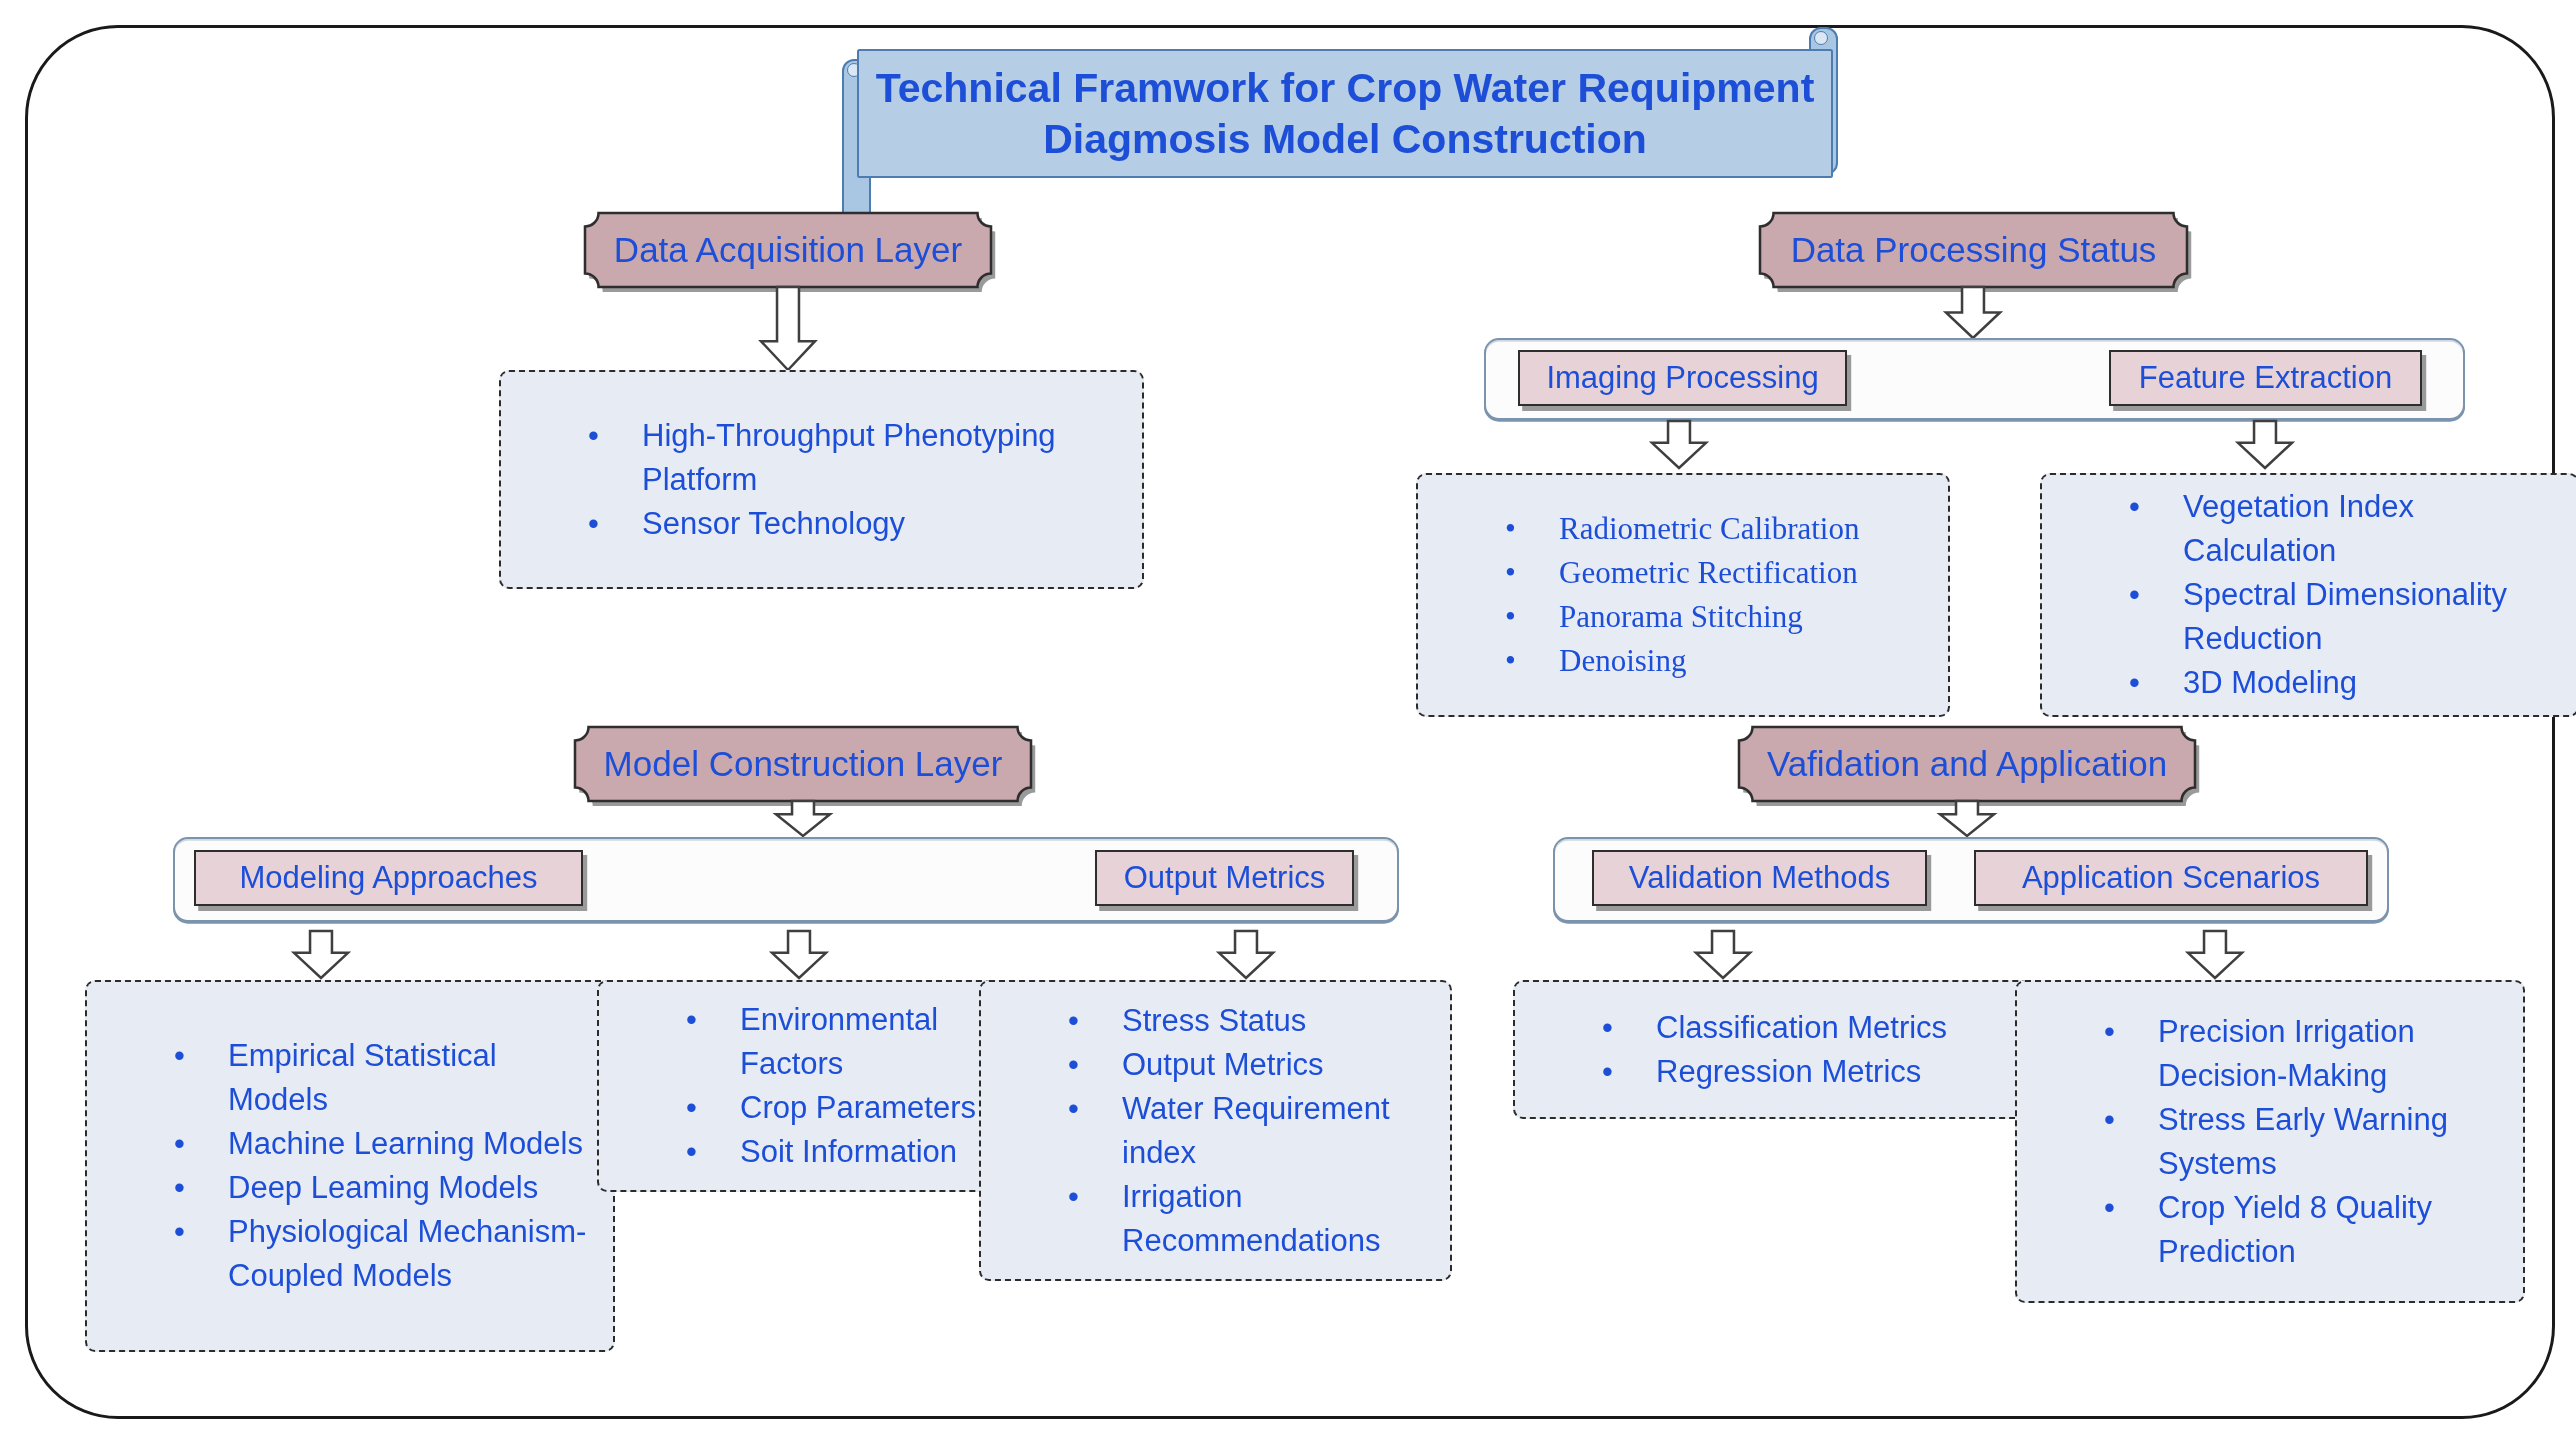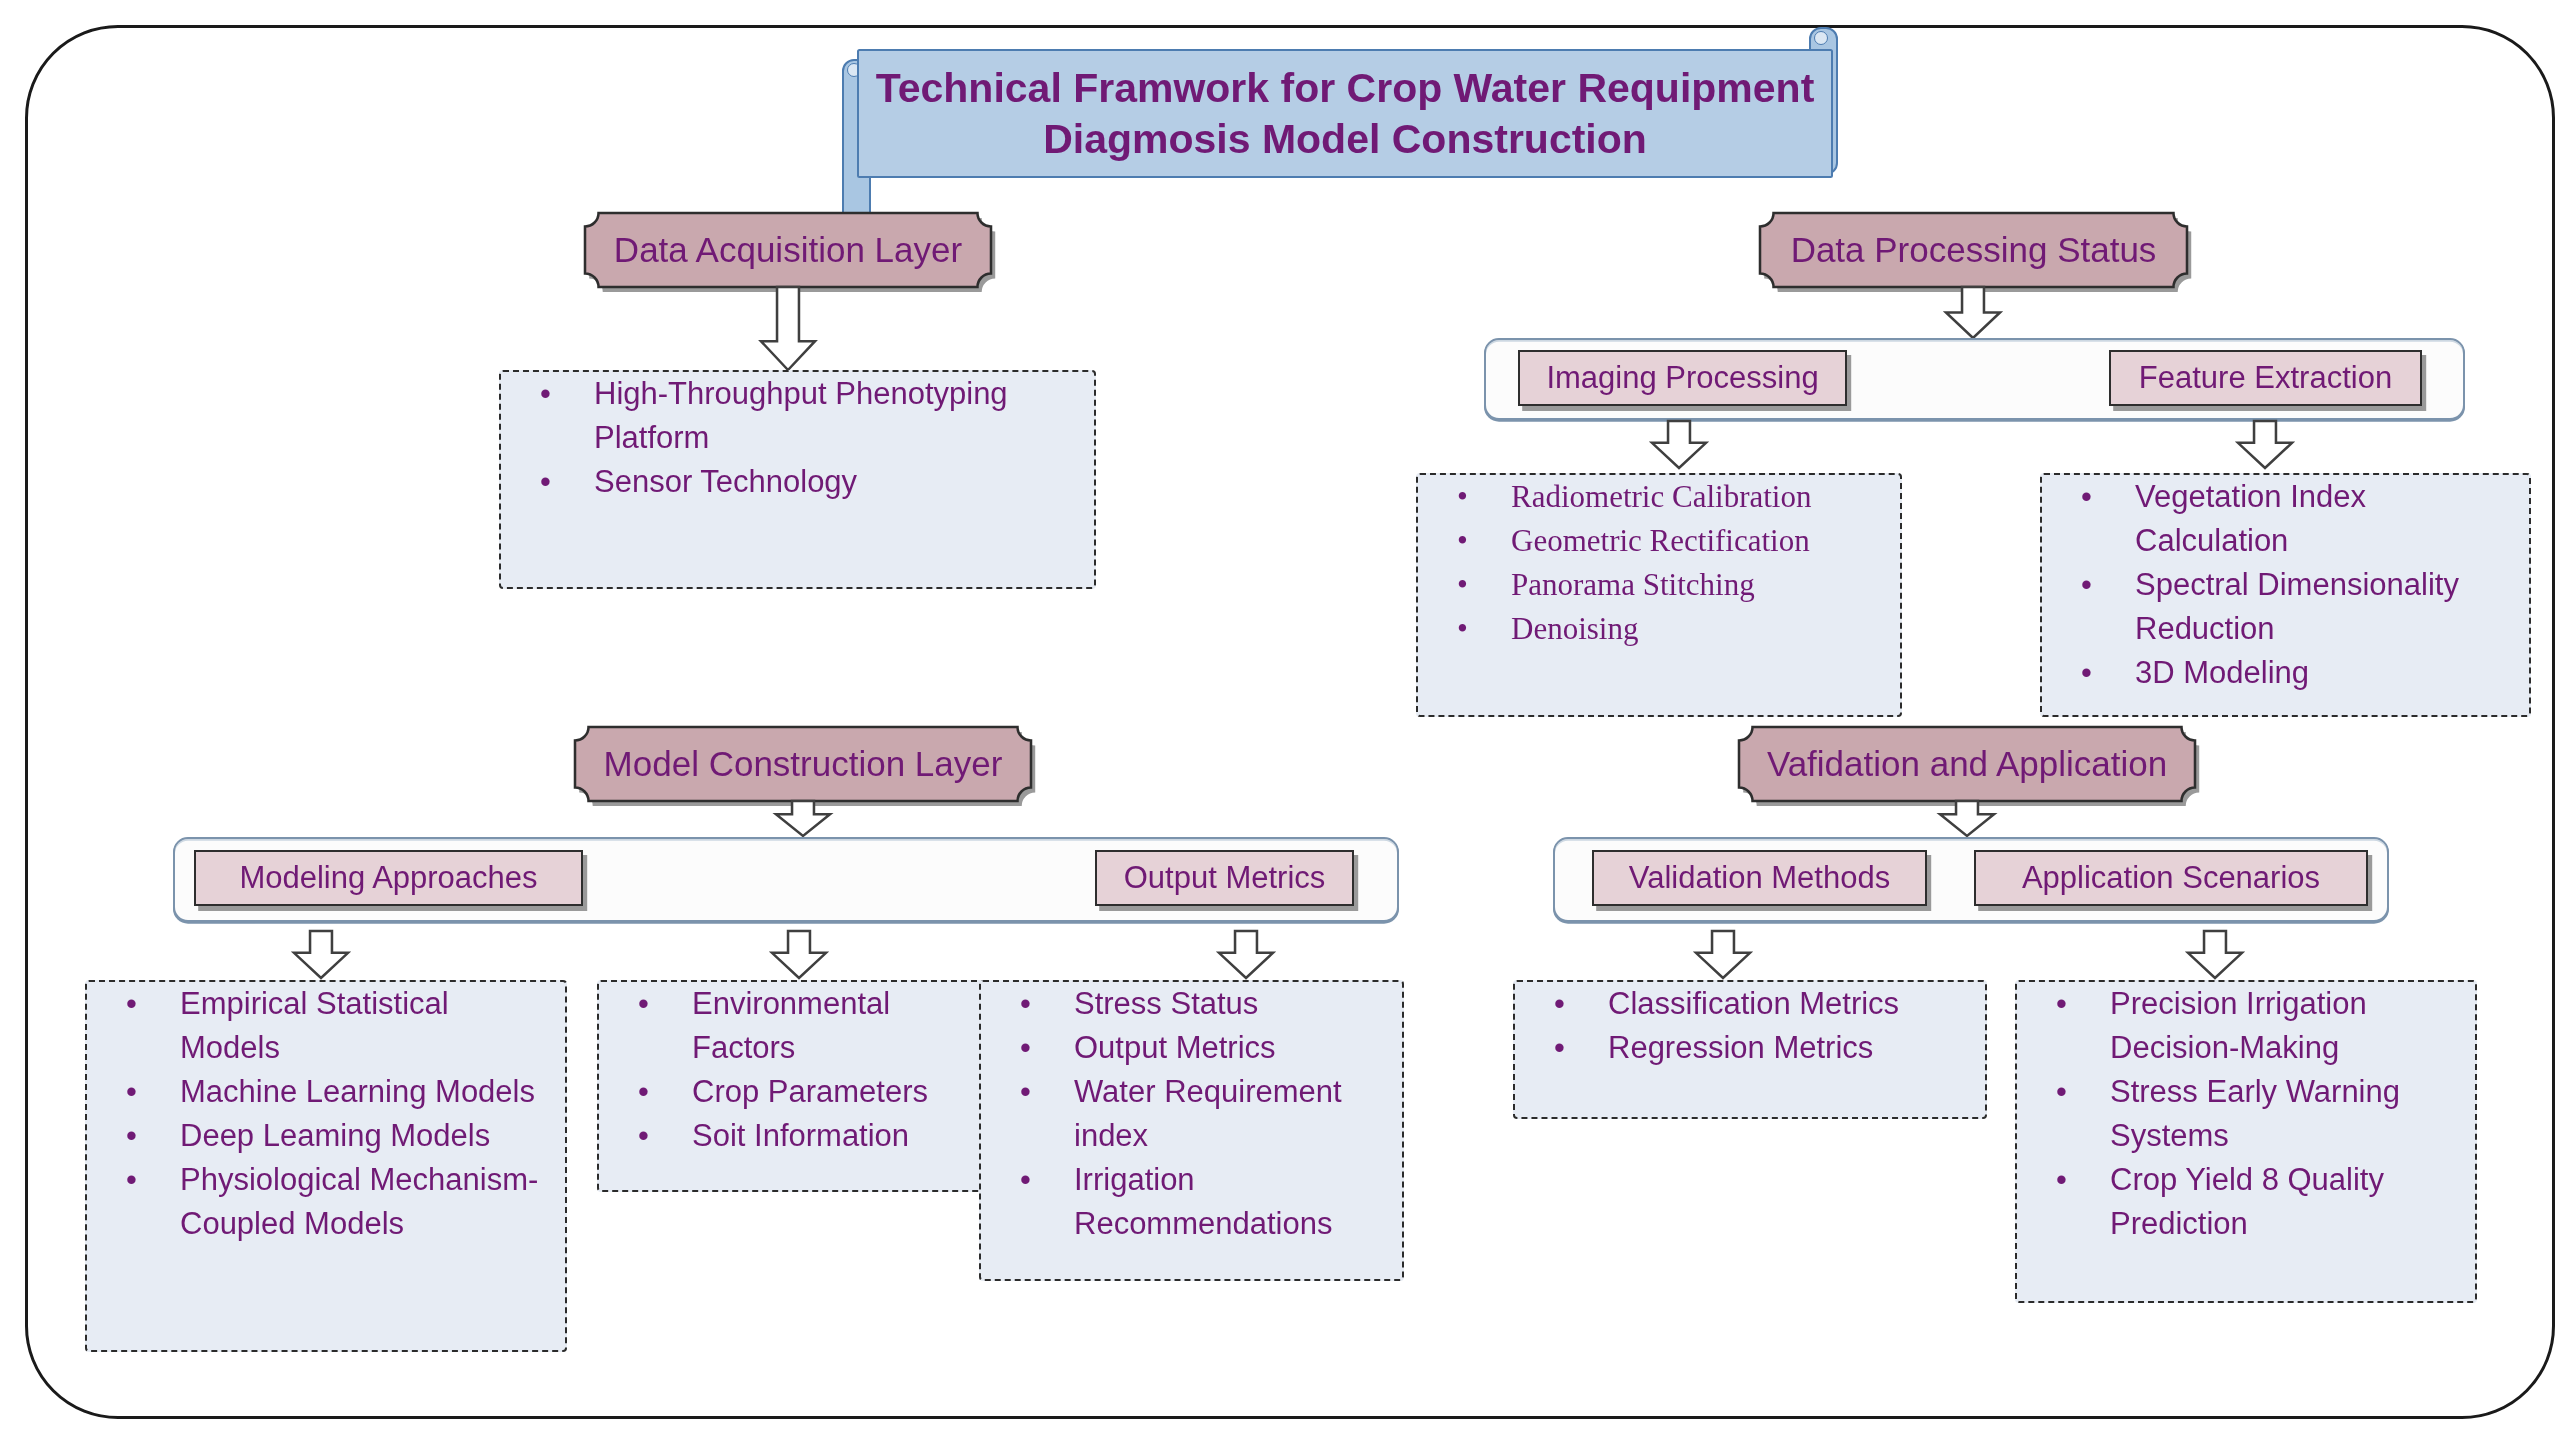--- a/index.html
+++ b/index.html
@@ -1,17 +1,17 @@
 <!DOCTYPE html>
 <html style="font-size:13.5px"><head>
 <meta charset="utf-8">
 <style>
   html,body{margin:0;padding:0;background:#ffffff;}
   #canvas{position:relative;width:2576px;height:1440px;background:#ffffff;
-          font-family:"Liberation Sans",sans-serif;color:#701a75;overflow:hidden;}
+          font-family:"Liberation Sans",sans-serif;color:#1d4ed8;overflow:hidden;}
 
   
   .outer-frame{position:absolute;left:25px;top:25px;width:2524px;height:1388px;
                border:3.4px solid #1a1a1a;border-radius:93px;background:#fff;}
 
   
   .roll{position:absolute;background:#a9c6e2;border:2.5px solid #4d7cb0;border-radius:12px;}
   .roll::after{content:"";position:absolute;left:2.5px;top:1.7px;width:12px;height:12px;
                border-radius:50%;background:#dbe7f3;border:1.7px solid #4d7cb0;}
   .banner-face{position:absolute;left:857px;top:49px;width:972px;height:125px;
@@ -34,22 +34,22 @@
   .subheader{position:absolute;background:#e6d2d7;border:2.5px solid #2e2e2e;
              box-shadow:4.2px 5px 0 #9a9a9a;display:flex;align-items:center;justify-content:center;}
   .subheader span{font-size:31px;white-space:nowrap;}
 
   
   .varrow{position:absolute;}
   .varrow svg{display:block;width:100%;height:100%;overflow:visible;}
   .varrow polygon{fill:#ffffff;stroke:#3f3f3f;stroke-width:3;stroke-linejoin:miter;}
 
   
-  .item-box{position:absolute;background:#e7ecf4;border:2.5px dashed #2b2b2b;border-radius:4px;
-            display:flex;align-items:flex-start;}
+  .item-box{position:absolute;background:#e7ecf4;border:2.5px dashed #2b2b2b;border-radius:10px;
+            display:flex;align-items:center;padding-left:48px;}
   .item-box ul{list-style:none;margin:0;padding:0 22px 0 29px;width:100%;box-sizing:border-box;}
   .item-box li{position:relative;padding-left:64px;font-size:31px;line-height:44px;}
   .item-box li::before{content:"\2022";position:absolute;left:10px;top:0;font-size:31px;}
 </style>
 </head>
 <body>
 
 <div id="canvas">
 
   <div class="outer-frame"></div>

